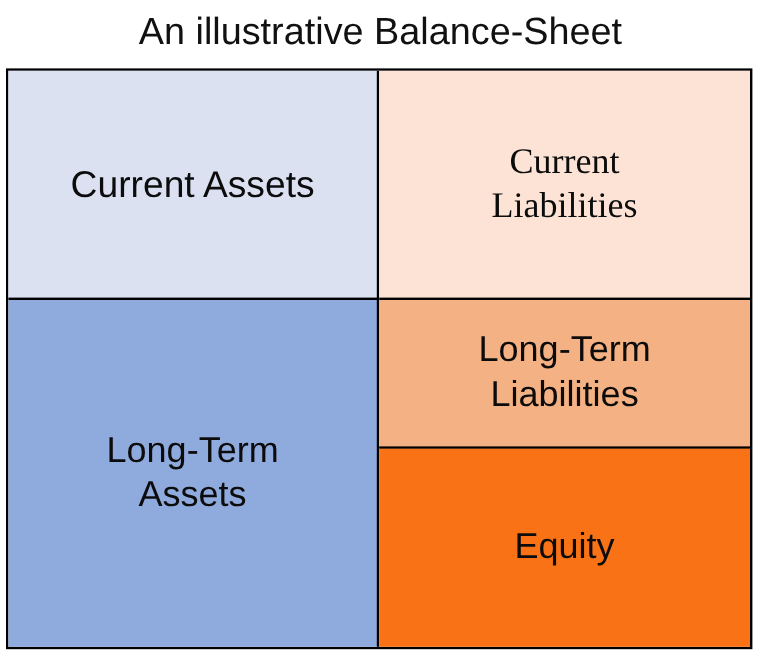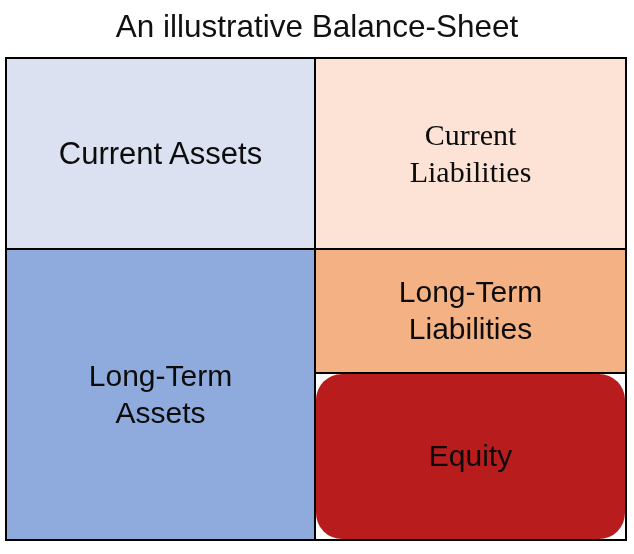--- a/index.html
+++ b/index.html
@@ -112,22 +112,21 @@
     background: #f4b183;
     border-bottom: 2px solid #000000;
   }
 
   
   #cell-equity {
     left: 309px;
     top: 315px;
     width: 309px;
     height: 165px;
-    background: #b91c1c;
-    border-radius: 26px;
+    background: #f97316;
   }
 </style>
 </head>
 <body>
 
 <div id="page">
 
   <div id="chart-title">An illustrative Balance-Sheet</div>
 
   <div id="balance-sheet-matrix">

